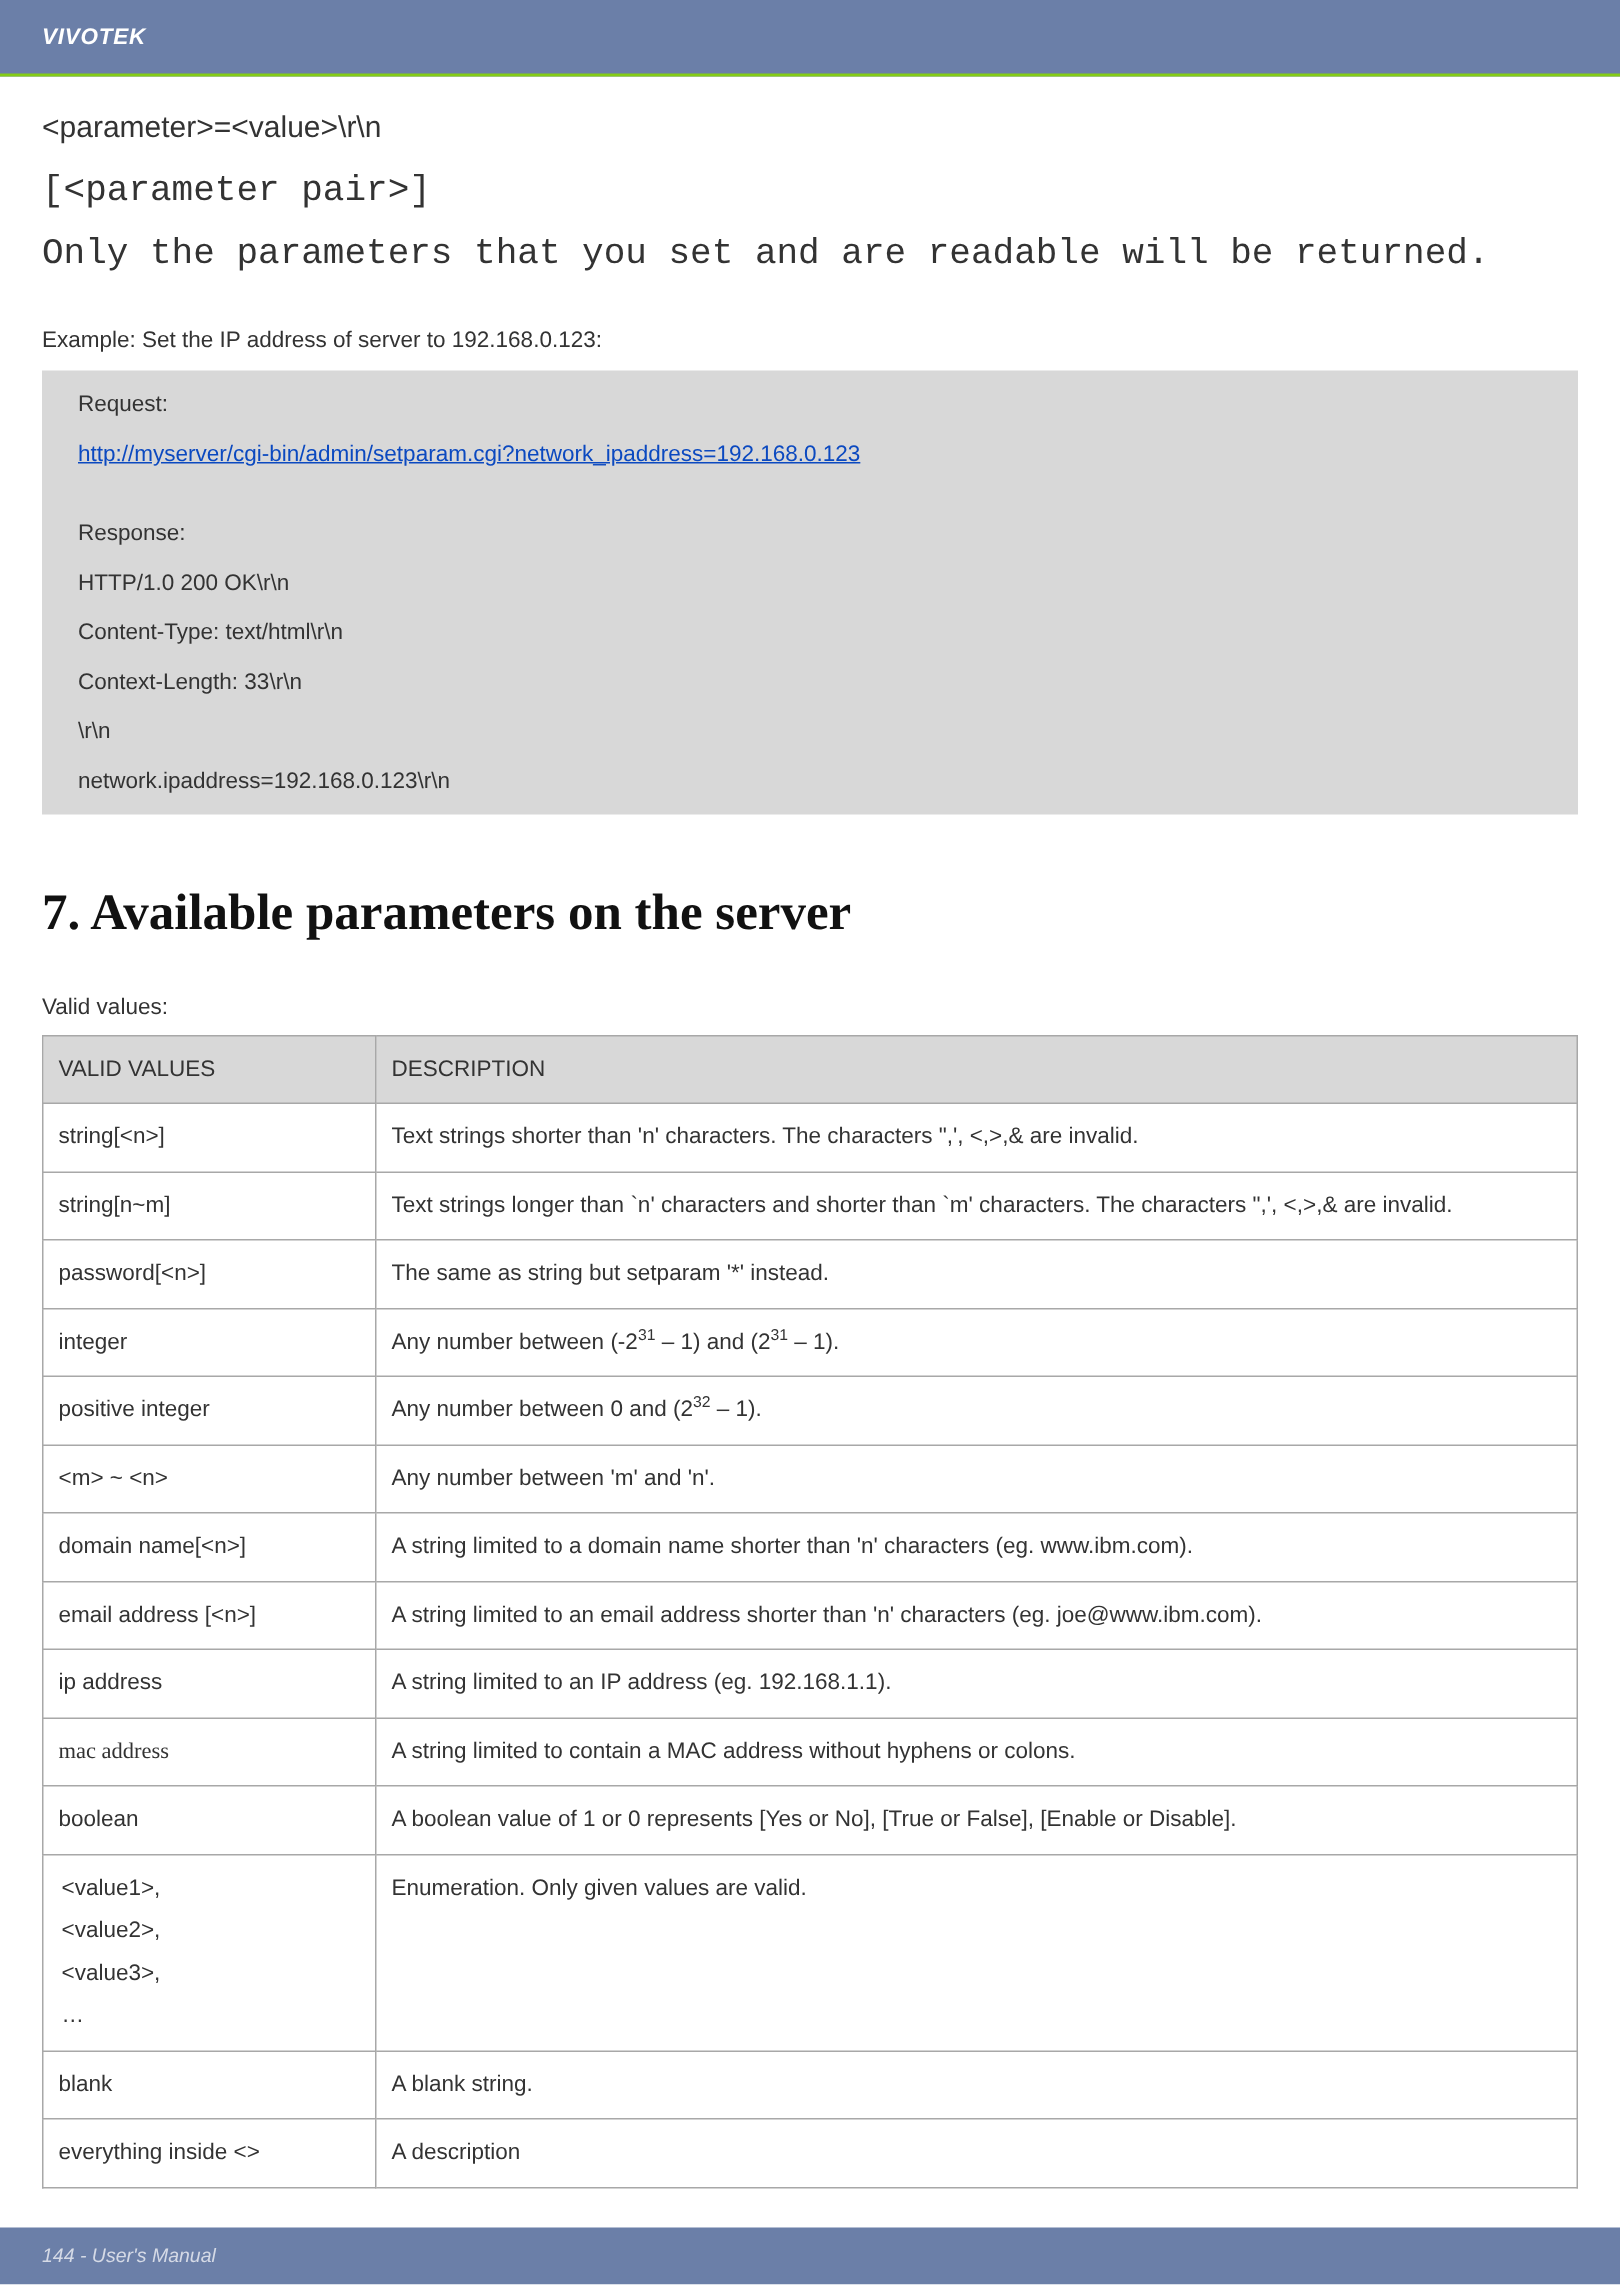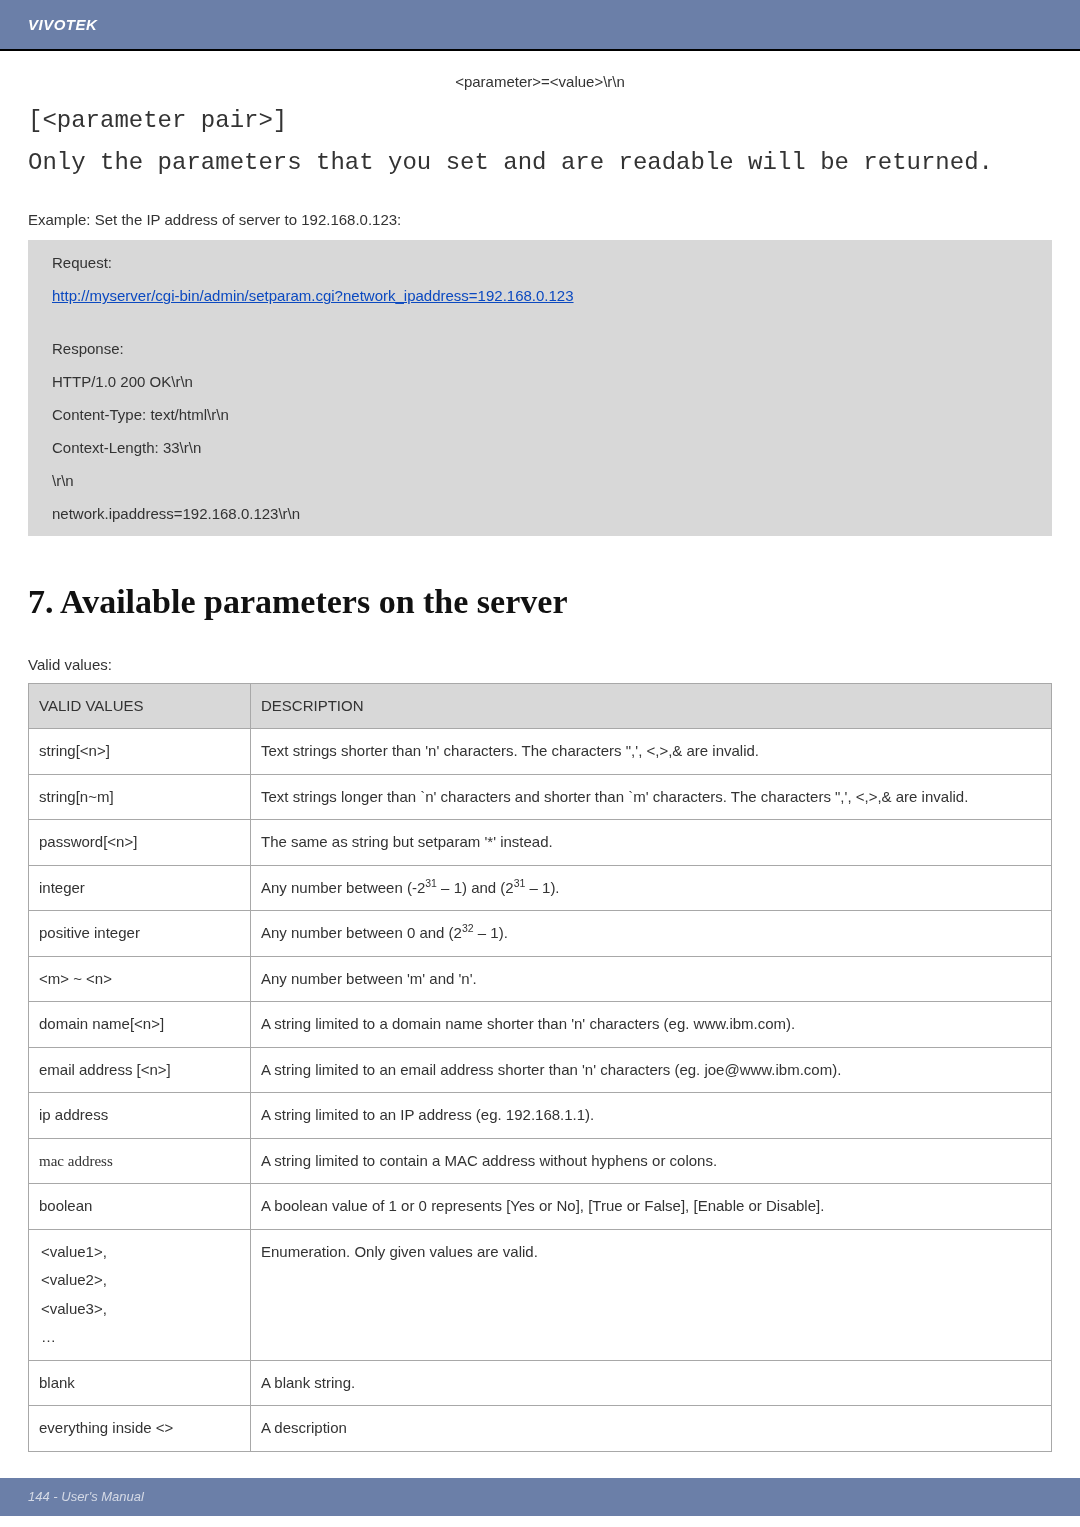--- a/index.html
+++ b/index.html
@@ -12,30 +12,29 @@
     line-height: 1.4;
   }
   .header-bar {
     background: #6b7fa8;
     padding: 14px 28px;
     color: #fff;
     font-style: italic;
     font-weight: bold;
     font-size: 15px;
     letter-spacing: 0.5px;
-    border-bottom: 2px solid #000000;
+    border-bottom: 2px solid #84cc16;
   }
   .content {
     padding: 20px 28px 10px 28px;
   }
   .mono-line {
     font-family: Verdana, sans-serif;
-    font-size: 15px;
+    font-size: 20px;
     margin-bottom: 12px;
-    text-align: center;
   }
   .serif-line {
     font-family: Liberation Mono, monospace;
     font-size: 24px;
     margin-bottom: 8px;
   }
   .example-label {
     font-size: 15px;
     margin-top: 30px;
     margin-bottom: 10px;

